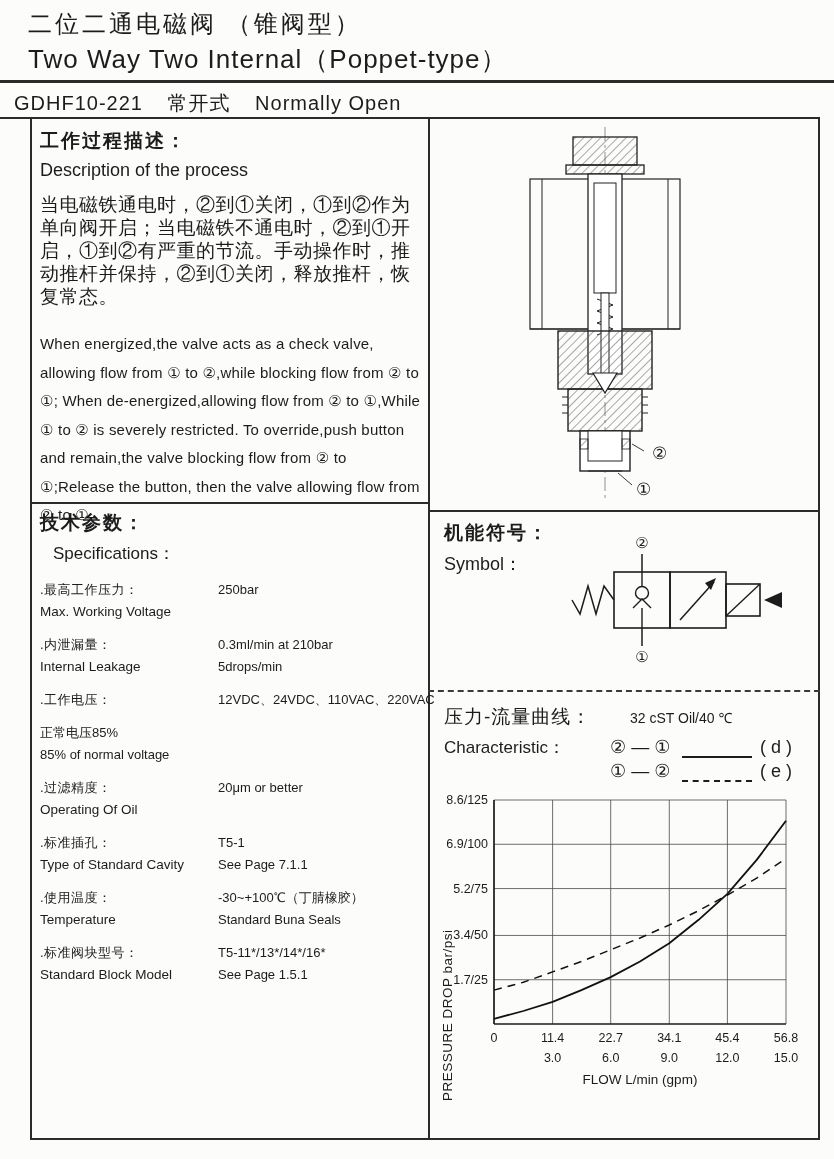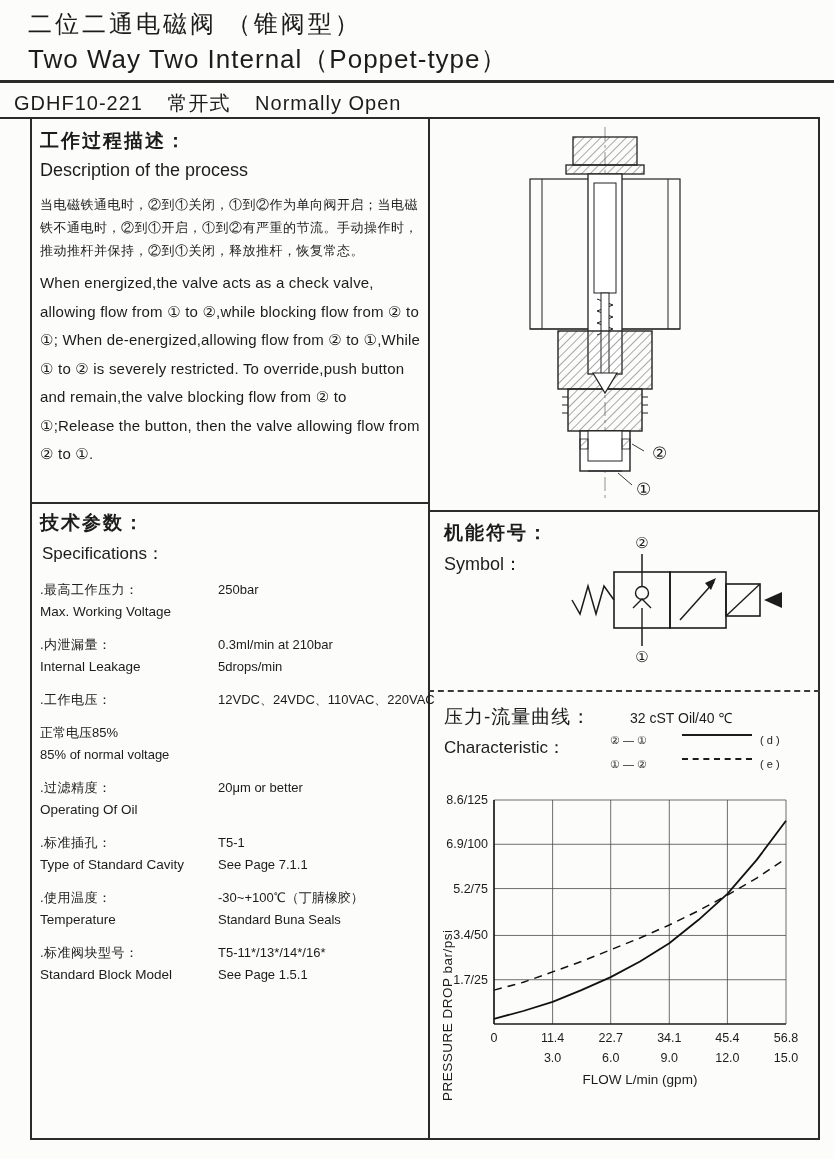--- a/index.html
+++ b/index.html
@@ -17,43 +17,43 @@
   
   .outer-box{left:30px;top:119px;width:790px;height:1021px;border:2px solid #2b2b2b;border-top:none}
   .v-divider{left:428px;top:119px;height:1021px;width:0;border-left:2px solid #2b2b2b}
   .h-div-left{left:30px;top:502px;width:398px;height:0;border-top:2px solid #2b2b2b}
   .h-div-right1{left:428px;top:510px;width:392px;height:0;border-top:2px solid #2b2b2b}
   .h-div-right2{left:428px;top:690px;width:392px;height:0;border-top:2px dashed #3a3a3a}
   
   .desc{left:40px;top:128px;width:384px}
   .sec-h-cn{font-size:19px;font-weight:700;letter-spacing:2px;margin-bottom:6px}
   .sec-h-en{font-size:18px;margin-bottom:12px}
-  .desc-cn{font-size:13px;line-height:23px;margin-bottom:7px;letter-spacing:.5px}
+  .desc-cn{font-size:19px;line-height:23px;margin-bottom:22px;letter-spacing:.5px}
   .desc-en{font-size:15px;line-height:28.5px;letter-spacing:.2px}
   
   .specs{left:40px;top:510px;width:384px}
-  .specs .sec-h-en{margin-left:2px;font-size:17px;margin-bottom:14px}
+  .specs .sec-h-en{margin-left:13px;font-size:17px;margin-bottom:14px}
   .spec-row{display:grid;grid-template-columns:178px 1fr;margin-bottom:11px}
   .spec-cell div{white-space:nowrap}
   .l-cn{font-size:13px;line-height:22px;letter-spacing:.5px}
   .l-en{font-size:13.5px;line-height:22px}
   .val{font-size:13px;line-height:22px}
   
   .valve-wrap{left:430px;top:121px;width:389px;height:386px}
   .symbol-sec{left:432px;top:512px;width:387px;height:176px}
   .symbol-sec .sec-h-cn{position:absolute;left:12px;top:8px}
   .symbol-sec .sec-h-en{position:absolute;left:12px;top:40px}
   .symbol-svg{position:absolute;left:110px;top:22px}
   
   .char-sec{left:432px;top:692px;width:387px;height:446px}
   .char-h-cn{position:absolute;left:12px;top:12px;font-size:19px;font-weight:500;letter-spacing:1px}
   .oil{position:absolute;left:198px;top:16px;font-size:14px}
   .char-h-en{position:absolute;left:12px;top:44px;font-size:17px}
   .legend{position:absolute;left:178px;top:42px}
-  .legend-row{display:flex;align-items:flex-start;height:24px;font-size:11px}
+  .legend-row{display:flex;align-items:flex-end;height:24px;font-size:18px}
   .legend-row .pair{width:64px}
   .legend-row .sample{display:inline-block;width:70px;margin:0 8px}
   .sample.solid{border-top:2px solid #1c1c1c}
   .sample.dashed{border-top:2px dashed #1c1c1c}
   .chart-box{position:absolute;left:10px;top:96px;width:378px;height:305px}
   .ylabel{position:absolute;left:-2px;top:110px;height:235px;writing-mode:vertical-rl;transform:rotate(180deg);font-size:13.5px;letter-spacing:.5px;text-align:center}
   svg text{font-family:"Liberation Sans",sans-serif}
 </style>
 </head>
 <body>

